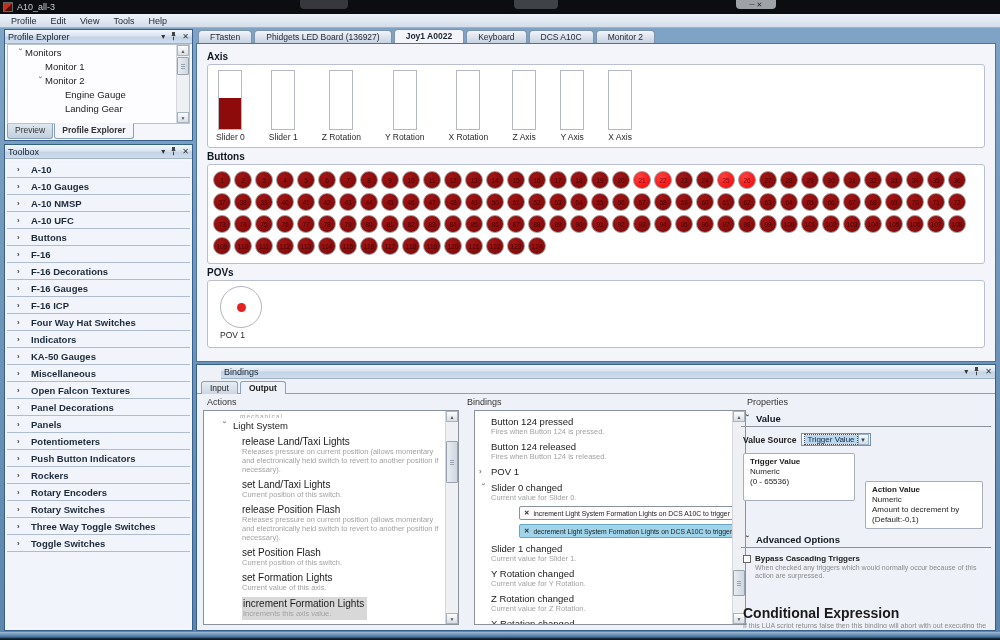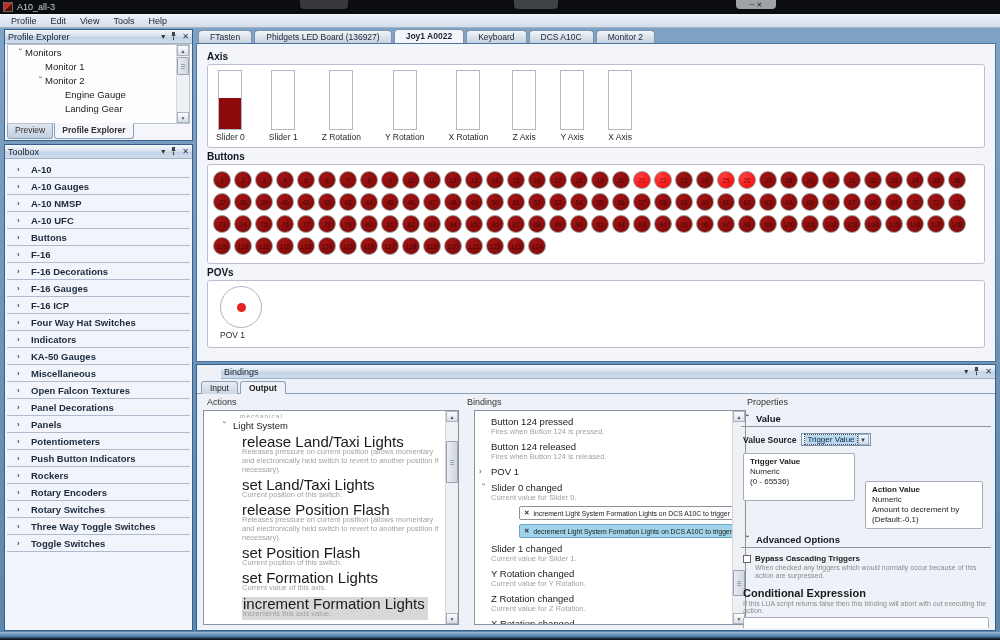--- a/index.html
+++ b/index.html
@@ -102,21 +102,21 @@
 
   .actions-col-header { left:10px; } .actions-listbox { left:6px; width:256px; }
   .bindcol-header { left:270px; }  .bind-listbox { left:277px; width:272px; }
   .props-header { left:550px; }
 
   .list-inner { position:absolute; top:0; left:0; right:13px; bottom:0; overflow:hidden; padding:2px 0 0 4px; }
   .trunc-top { font-size:6.5px; color:#9aa39a; height:5px; overflow:hidden; padding-left:32px; letter-spacing:1px;}
   .tree-group { display:flex; align-items:center; height:15px; font-size:9.5px; color:#222; padding-left:12px; }
   .tree-group .expander { margin-right:4px; }
   .act-item { padding:3px 0 2px 34px; }
-  .act-label { font-size:15px; color:#1a1a1a; line-height:11px; }
+  .act-label { font-size:10px; color:#1a1a1a; line-height:11px; }
   .act-desc { font-size:7.5px; color:#a2a2a2; line-height:9px; max-width:212px; }
   .act-sel { display:inline-block; background:#d8d8d8; padding:1px 3px 2px 1px; }
 
   .bind-item { padding:3px 0 2px 12px; }
   .bind-item .withexp { display:flex; align-items:center; margin-left:-12px; }
   .bind-item .withexp .expander { margin-right:3px; }
   .bind-label { font-size:9.5px; color:#1a1a1a; line-height:11px; }
   .bind-desc { font-size:7.5px; color:#a2a2a2; line-height:9px; }
   .chip { display:flex; align-items:center; gap:4px; margin:4px 0 0 28px; width:226px;
       border:1px solid #8a929c; border-radius:2px; background:#fcfcfc; padding:2px 4px;
@@ -146,21 +146,21 @@
   .combo-btn { width:11px; height:11px; margin:0 1px; font-size:6px; color:#345; text-align:center; line-height:11px;
       background:linear-gradient(180deg,#f4f8fc,#cfdcea); border:1px solid #9ab0c6; }
   .val-boxes { display:flex; gap:10px; margin:7px 0 0 2px; }
   .val-box { border:1px solid #a8aeb8; border-radius:2px; background:#fff; padding:3px 6px; font-size:8px; color:#222; line-height:10px; }
   .val-box .bt { font-weight:bold; }
   .val-box.t { width:112px; height:48px; } .val-box.a { width:118px; height:48px;margin-top:28px; }
   .chk-row { display:flex; align-items:flex-start; gap:4px; margin:6px 0 0 2px; }
   .checkbox { width:8px; height:8px; border:1px solid #666; background:#fff; margin-top:1px; }
   .chk-label { font-size:8px; font-weight:bold; color:#1a1a1a; }
   .small-desc { font-size:7px; color:#8a8a8a; margin:1px 0 0 14px; line-height:8px;}
-  .cond-label { font-size:11px; font-weight:bold; color:#1a1a1a; margin:7px 0 0 2px; }
+  .cond-label { font-size:14px; font-weight:bold; color:#1a1a1a; margin:25px 0 0 2px; }
   .cond-desc { font-size:7px; color:#8a8a8a; margin:1px 0 0 2px; }
   .cond-box { border:1px solid #a8aeb8; border-radius:2px; background:#fff; height:60px; margin:3px 2px 0 2px; }
 
   
   .bottom-strip { position:absolute; left:0; right:0; bottom:0; height:8px;
       background:linear-gradient(180deg,#9db9d4,#48749f 60%,#16202c 85%,#0b0e13); }
 </style>
 </head>
 <body>
 

